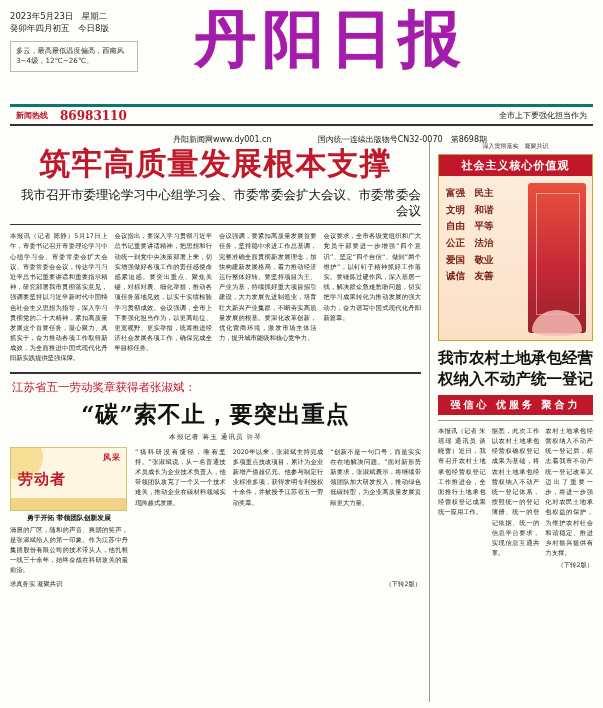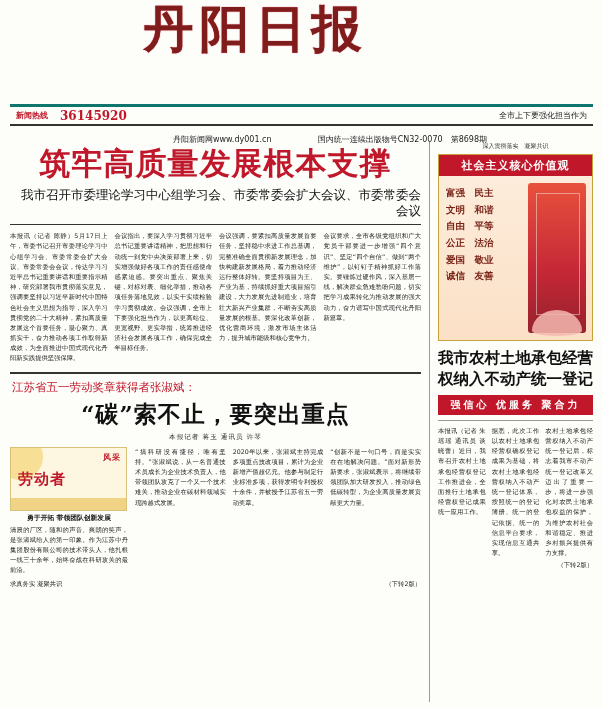--- a/index.html
+++ b/index.html
@@ -16,22 +16,22 @@
   .masthead{display:flex;align-items:flex-start;height:96px;}
   .mast-left{width:150px;font-size:8.5px;line-height:1.45;color:#222;padding-top:4px;}
   .mast-left .dateline{font-size:8.5px;}
   .mast-left .dateline2{font-size:8.5px;margin-bottom:6px;}
   .weatherbox{
     border:1px solid #b9b9b9;width:128px;box-sizing:border-box;
     padding:4px 5px;font-size:7.2px;line-height:1.5;color:#333;
   }
   .mast-center{flex:1;display:flex;align-items:center;justify-content:center;padding-top:2px;}
   .logo{
-    font-family:Liberation Mono, monospace;
-    font-weight:bold;font-size:50px;letter-spacing:6px;color:#7f1d1d;
+    font-family:Liberation Sans, sans-serif;
+    font-weight:bold;font-size:62px;letter-spacing:6px;color:#a21caf;
     text-shadow:0 0 1px #c0172a;
     line-height:1;
   }
   .mast-right{width:92px;}
 
   
   .inforow{
     display:flex;align-items:center;height:17px;
     border-top:3px solid #0f766e;border-bottom:2px solid #333;
     font-size:8px;color:#222;margin-top:2px;
@@ -136,29 +136,34 @@
 
   .contnote{text-align:right;font-size:6.3px;color:#222;margin-top:3px;}
   .footnote{display:flex;justify-content:space-between;font-size:6.3px;color:#222;margin-top:4px;}
 </style>
 </head>
 <body>
 
 <div class="page">
 
   <div class="masthead">
+    <div class="mast-left">
+      <div class="dateline">2023年5月23日　星期二</div>
+      <div class="dateline2">癸卯年四月初五　今日8版</div>
+      <div class="weatherbox">多云，最高最低温度偏高，西南风 3~4级，12℃~26℃。</div>
+    </div>
     <div class="mast-center">
       <div class="logo">丹阳日报</div>
     </div>
     <div class="mast-right"></div>
   </div>
 
   <div class="inforow">
     <span class="seg hot">新闻热线</span>
-    <span class="seg hotnum">36145920</span>
+    <span class="seg hotnum">86983110</span>
     <span class="seg grow ctr">丹阳新闻网www.dy001.cn</span>
     <span class="seg grow ctr">国内统一连续出版物号CN32-0070　第8698期</span>
     <span class="seg">全市上下要强化担当作为</span>
   </div>
 
   <div class="body">
 
     <div class="left">
 
       <div class="headline">筑牢高质量发展根本支撑</div>

